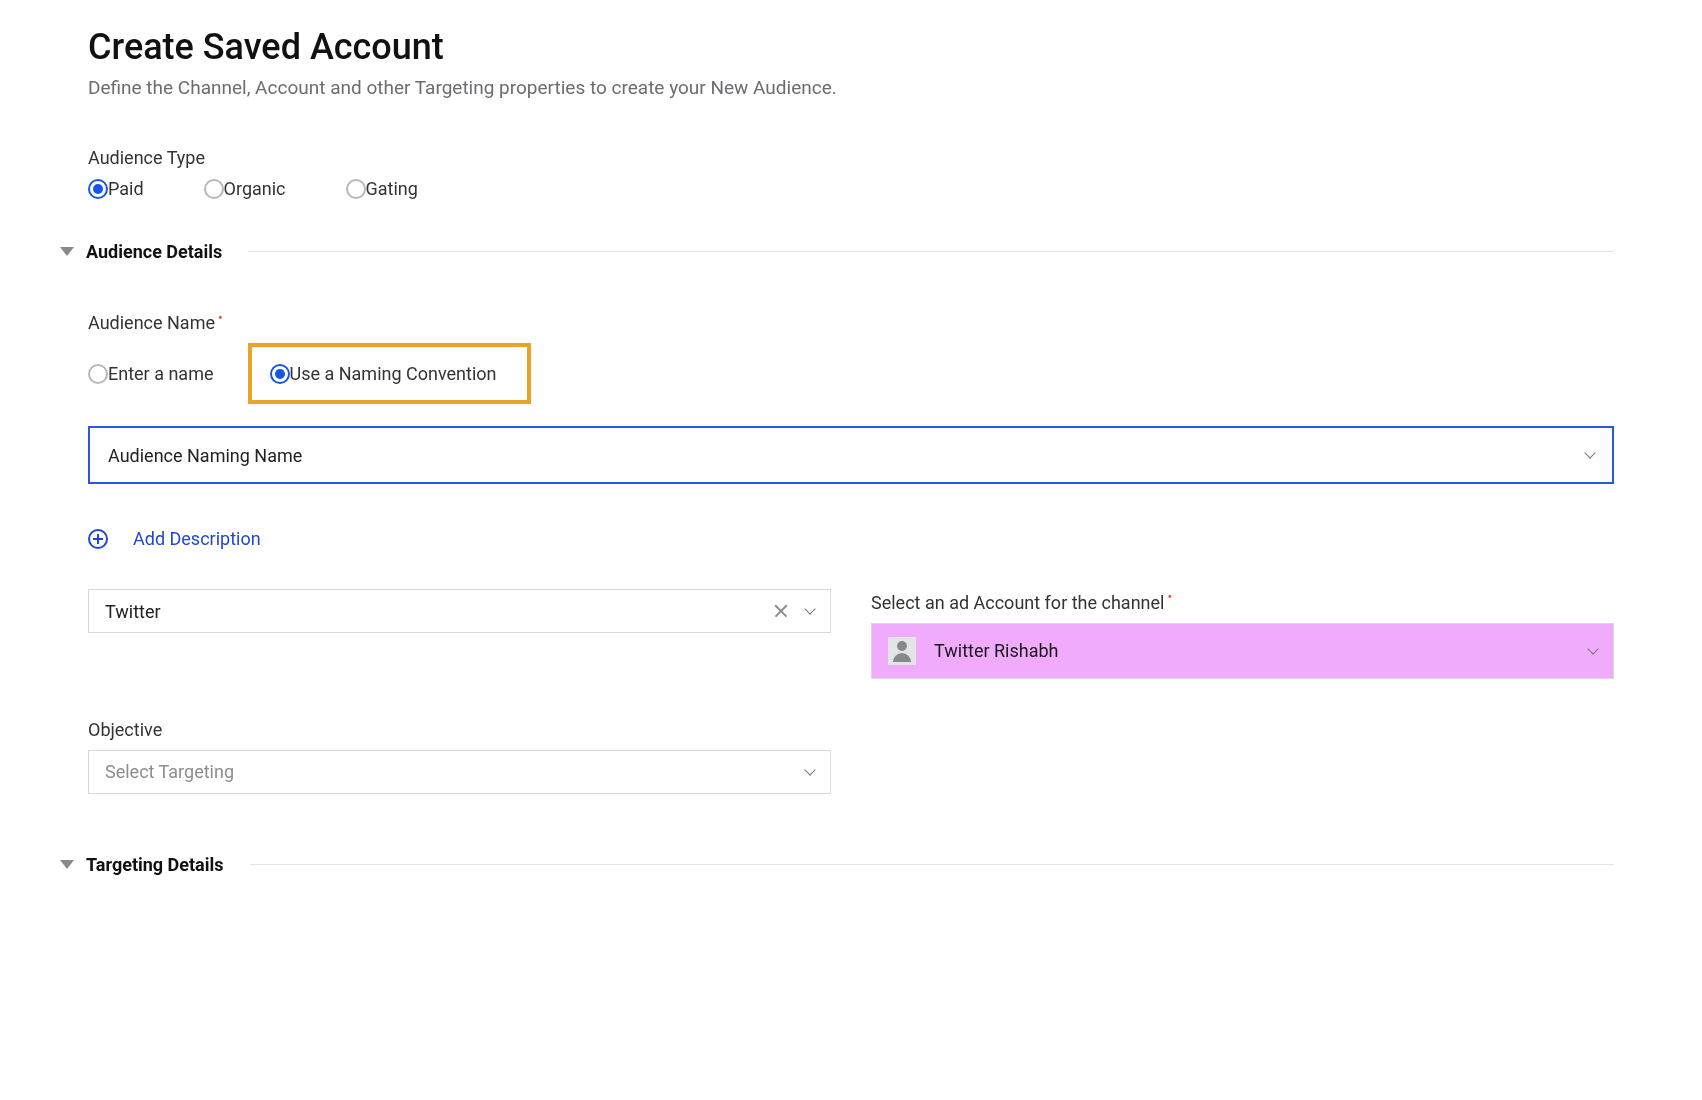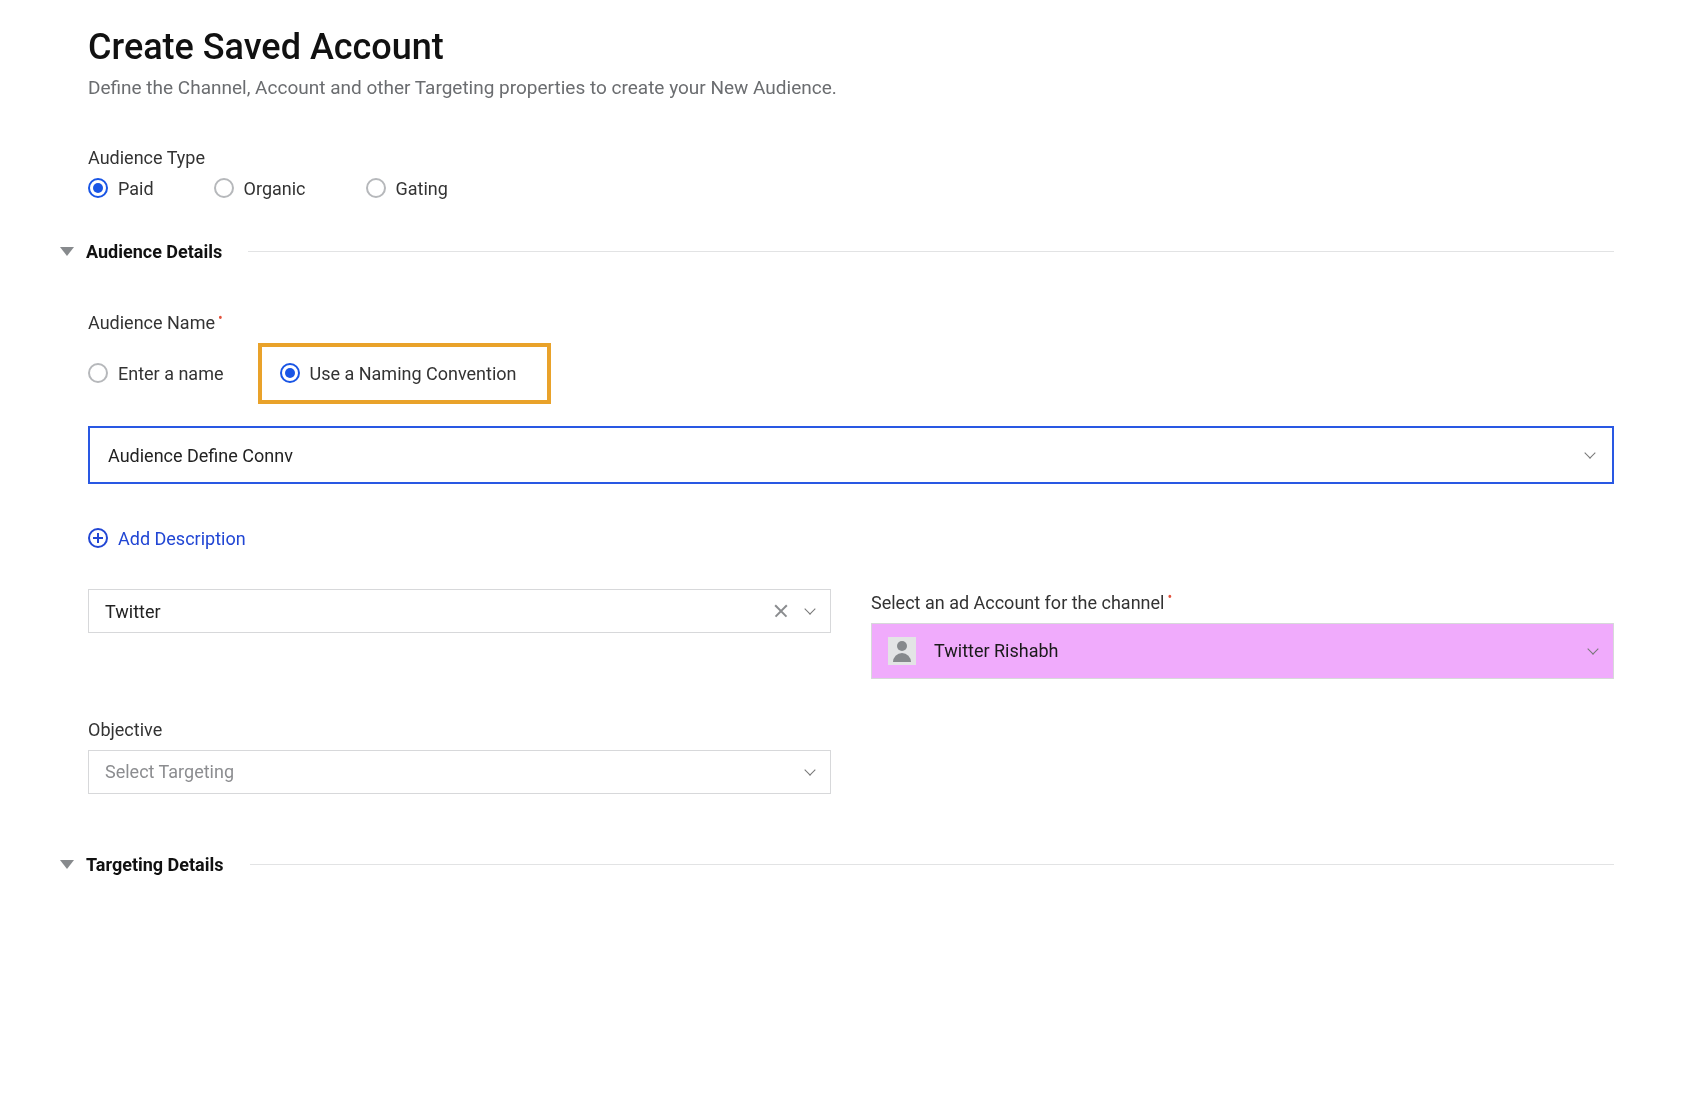--- a/index.html
+++ b/index.html
@@ -29,21 +29,21 @@
       display: block;
     }
     .radio-row {
       display: flex;
       gap: 60px;
       align-items: center;
       margin-bottom: 42px;
     }
     .radio-opt {
       display: flex;
-      gap: 10px;
+      align-items: center;
       font-size: 18px;
       color: #333;
       cursor: pointer;
     }
     .radio-circle {
       width: 20px;
       height: 20px;
       border-radius: 50%;
       border: 2px solid #b6b8bb;
       position: relative;
@@ -122,22 +122,22 @@
       border-right: 1.5px solid #777;
       border-bottom: 1.5px solid #777;
       transform: rotate(45deg);
       margin-top: -4px;
     }
     .chev.small {
       width: 8px; height: 8px;
     }
     .add-desc {
       display: flex;
-      align-items: flex-start;
-      gap: 10px;
+      align-items: flex-end;
+      gap: 25px;
       color: #2146d4;
       font-size: 18px;
       cursor: pointer;
       margin-bottom: 40px;
       width: fit-content;
     }
     .plus-circle {
       width: 20px; height: 20px;
       border: 2px solid #2146d4;
       border-radius: 50%;
@@ -262,21 +262,21 @@
   </label>
   <div class="highlight-box">
     <label class="radio-opt">
       <span class="radio-circle selected"></span>
       <span>Use a Naming Convention</span>
     </label>
   </div>
 </div>
 
 <div class="naming-select">
-  <span>Audience Define Connv</span>
+  <span>Audience Naming Name</span>
   <span class="chev small"></span>
 </div>
 
 <div class="add-desc">
   <span class="plus-circle"></span>
   <span>Add Description</span>
 </div>
 
 <div class="two-col">
   <div class="col">

